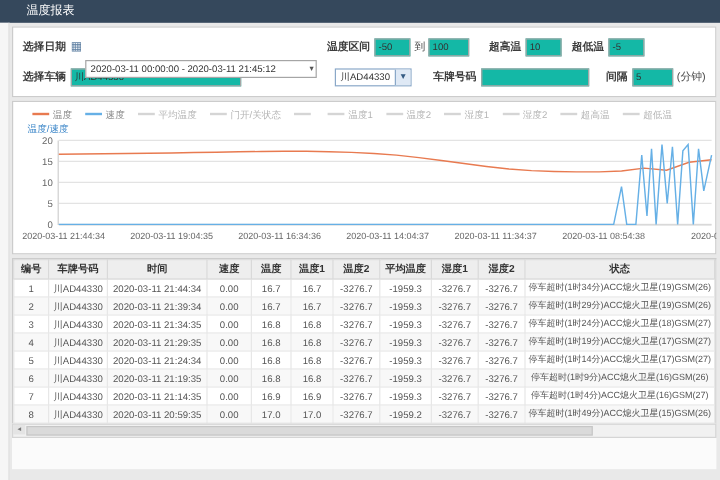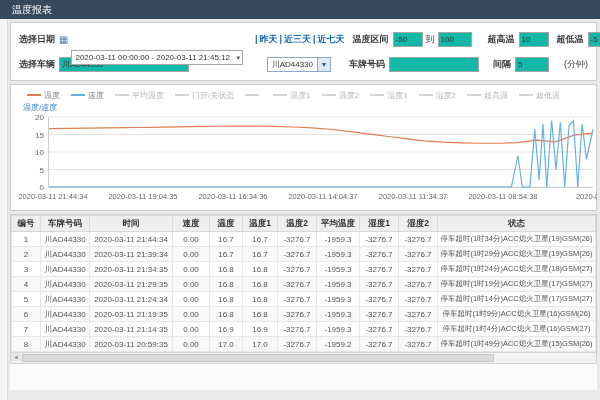--- a/index.html
+++ b/index.html
@@ -1,18 +1,18 @@
 <!DOCTYPE html>
 <html><head>
 <meta charset="utf-8">
 <style>
   html,body{margin:0;padding:0;}
   body{width:600px;height:400px;overflow:hidden;background:#e9e9e9;
        font-family:"Liberation Sans","DejaVu Sans",sans-serif;-webkit-font-smoothing:antialiased;}
-  .topbar{height:19px;background:#35485c;color:#fff;font-size:10px;line-height:19px;padding-left:12px;}
+  .topbar{height:19px;background:#35485c;color:#fff;font-size:10px;line-height:19px;padding-left:22px;}
   .topbar .tab{color:#fff;cursor:pointer;}
   .wrap{position:relative;height:381px;}
   .left-strip{position:absolute;left:0;top:0;width:7px;height:100%;background:#f6f6f6;border-right:1px solid #dcdcdc;}
   .main{margin-left:8px;padding:3px 3px 0 2px;}
   .panel{background:#fff;border:1px solid #ccc;margin-bottom:3px;}
   .filter-panel{padding:4px 8px 3px 8px;}
   .frow{display:flex;align-items:center;height:25px;font-size:9px;color:#444;white-space:nowrap;}
   .flabel{font-weight:bold;color:#3c3c3c;margin-right:4px;}
   .cal-icon{color:#5b7da0;font-size:10px;margin-right:3px;line-height:10px;}
   .date-box{position:relative;width:176px;height:13px;line-height:13px;border:1px solid #a5a5a5;
@@ -65,21 +65,20 @@
   <div class="main">
 
     <div class="panel filter-panel">
       <div class="frow">
         <span class="flabel">选择日期</span>
         <span class="cal-icon">▦</span>
         <span class="date-box">
           <span>2020-03-11 00:00:00 - 2020-03-11 21:45:12</span>
           <span class="caret">▾</span>
         </span>
-        <span class="links"><span class="sep">|</span><span class="lnk">昨天</span><span class="sep">|</span><span class="lnk">近三天</span><span class="sep">|</span><span class="lnk">近七天</span></span>
         <span class="flabel" style="margin-left:8px;">温度区间</span>
         <input class="txt" style="width: 24px;" value="-50">
         <span style="margin:0 3px;">到</span>
         <input class="txt" style="width: 28px;" value="100">
         <span class="flabel" style="margin-left:16px;">超高温</span>
         <input class="txt" style="width: 24px;" value="10">
         <span class="flabel" style="margin-left:8px;">超低温</span>
         <input class="txt" style="width: 24px;" value="-5">
 
       </div>
@@ -87,21 +86,21 @@
         <span class="flabel">选择车辆</span>
         <input class="txt" style="width: 200px;" value="川AD44330">
         <span class="sel" style="margin-left:78px;">
           <span class="seltxt">川AD44330</span>
           <span class="selarrow">▼</span>
         </span>
         <span class="flabel" style="margin-left:18px;">车牌号码</span>
         <input class="txt" style="width: 84px;" value="">
         <span class="flabel" style="margin-left:14px;">间隔</span>
         <input class="txt" style="width: 28px;" value="5">
-        <span style="margin-left:15px;">(分钟)</span>
+        <span style="margin-left:3px;">(分钟)</span>
       </div>
     </div>
 
     <div class="panel chart-panel">
       <div class="legend">
           <span class="leg-item">
             <span class="leg-dash" style="background: rgb(232, 122, 80);"></span>
             <span class="leg-label-on">温度</span>
           </span>
           <span class="leg-item">

